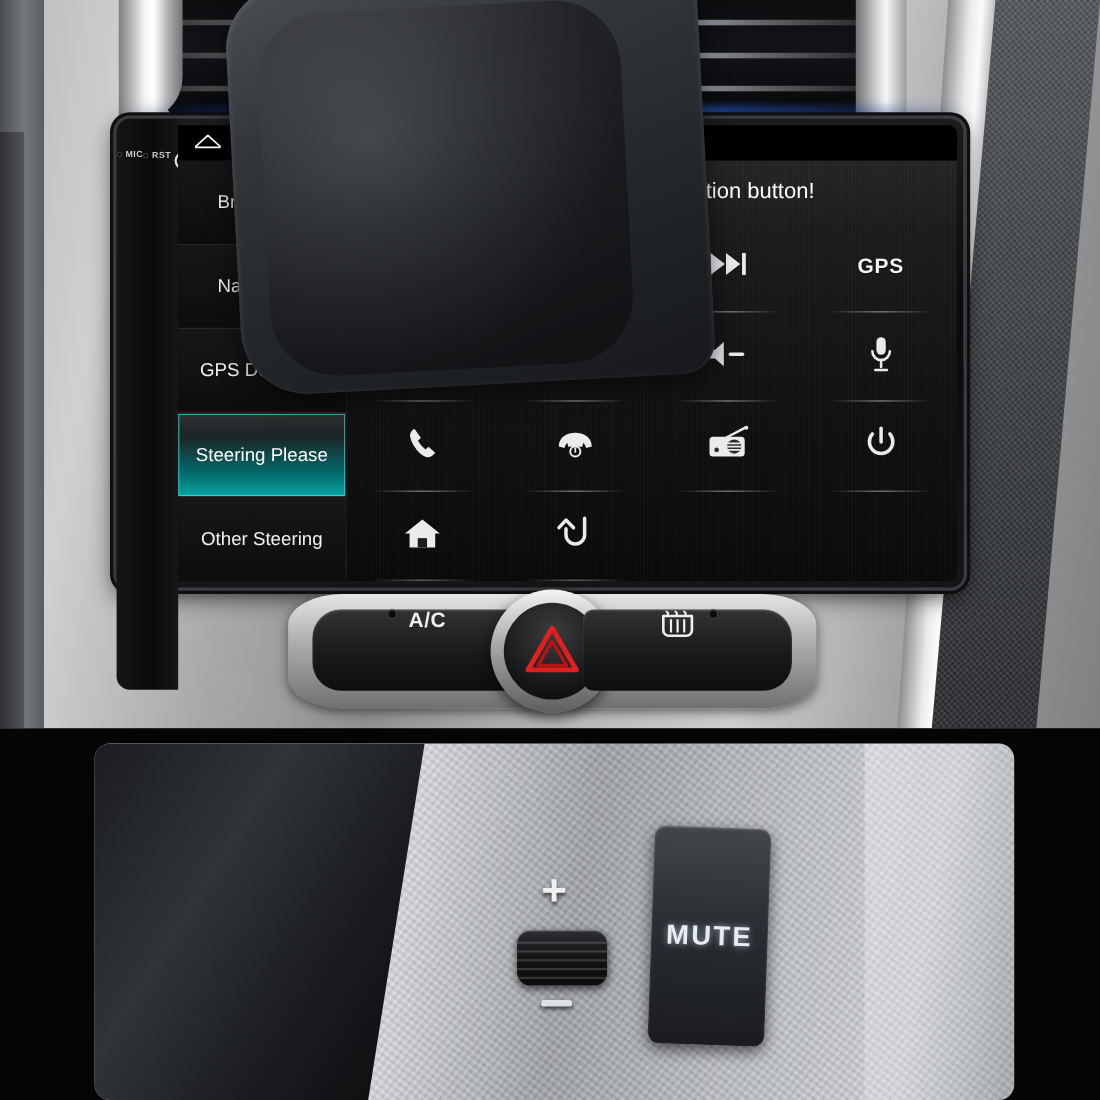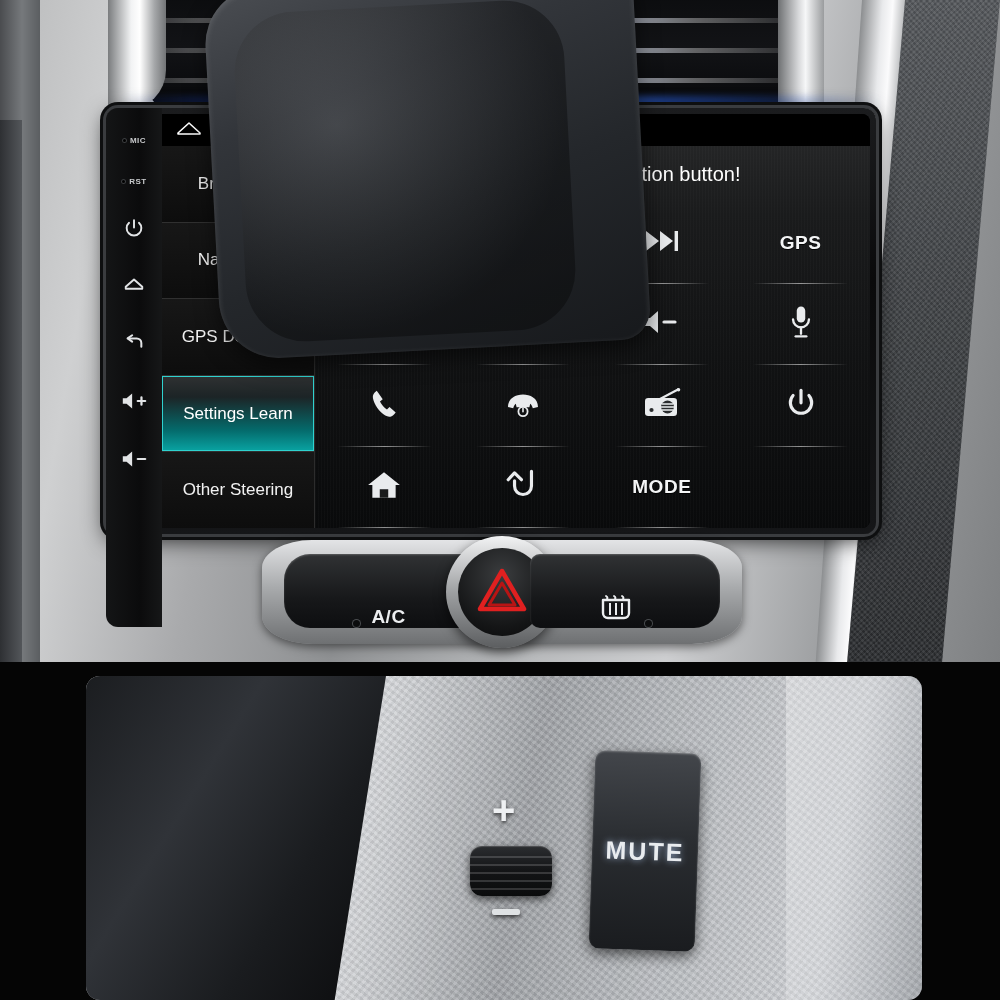--- a/index.html
+++ b/index.html
@@ -49,21 +49,21 @@
   
   .headunit{position:absolute;left:106px;top:108px;width:770px;height:426px;
     background:linear-gradient(180deg,#1b1c1e,#0a0a0b 40%,#151618);
     border-radius:12px;
     box-shadow:0 0 0 3px #3a3c3f, 0 0 0 6px #0e0f10, 0 6px 22px rgba(0,0,0,.8);}
 
   
   .keystrip{position:absolute;left:0;top:0;width:56px;height:519px;
     background:linear-gradient(90deg,#141516,#0b0b0c 60%,#161718);
     border-radius:12px 0 0 12px;
-    display:flex;flex-direction:column;align-items:flex-start;padding-top:12px;box-sizing:border-box;}
+    display:flex;flex-direction:row;align-items:flex-start;padding-top:12px;box-sizing:border-box;}
   .hw{color:#d9dbdd;display:flex;align-items:center;justify-content:center;width:100%;}
   .hw-lbl{font-size:8px;font-weight:bold;letter-spacing:.5px;color:#c8cacc;display:flex;align-items:center;gap:3px;}
   .hw-hole{width:5px;height:5px;border-radius:50%;background:#000;box-shadow:inset 0 0 0 1px #3c3e40;}
 
   
   .screen{position:absolute;left:56px;top:6px;width:708px;height:414px;background:#000;
     border-radius:0 8px 8px 0;overflow:hidden;}
 
   .statusbar{position:absolute;left:0;top:0;width:100%;height:32px;background:#000;
     display:flex;align-items:center;box-sizing:border-box;padding:0 14px;}
@@ -99,21 +99,21 @@
   .cell::after{content:"";position:absolute;left:16%;right:16%;bottom:0;height:1px;
     background:linear-gradient(90deg,rgba(255,255,255,0),rgba(255,255,255,.55),rgba(255,255,255,0));}
   .cell-txt{font-size:19px;font-weight:bold;letter-spacing:.6px;color:#f4f5f6;
     text-shadow:0 1px 0 rgba(0,0,0,.9);}
 
   
   .climate-trim{position:absolute;left:262px;top:540px;width:480px;height:104px;
     background:linear-gradient(180deg,#e3e4e6,#a9abad 45%,#6e7072 100%);
     border-radius:50px/28px;box-shadow:0 3px 10px rgba(0,0,0,.5);}
   .cbtn{position:absolute;top:14px;height:74px;background:linear-gradient(180deg,#303234,#17181a 60%,#0d0e10);
-    box-shadow:inset 0 1px 2px rgba(255,255,255,.22);display:flex;align-items:flex-end;justify-content:center;gap:10px;}
+    box-shadow:inset 0 1px 2px rgba(255,255,255,.22);display:flex;align-items:flex-start;justify-content:center;gap:10px;}
   .cbtn.left{left:22px;width:190px;border-radius:26px 10px 10px 26px;}
   .cbtn.right{right:22px;width:190px;border-radius:10px 26px 26px 10px;}
   .cbtn-label{color:#eceef0;font-size:19px;font-weight:bold;letter-spacing:.5px;}
   .cled{width:9px;height:9px;border-radius:50%;background:#0b0c0d;box-shadow:inset 0 0 0 1px #4a4d50;}
   .hazard{position:absolute;left:50%;top:-4px;transform:translateX(-50%);width:112px;height:112px;border-radius:50%;
     background:linear-gradient(180deg,#f2f3f4,#9ea0a2 50%,#5c5e60);
     display:flex;align-items:center;justify-content:center;box-shadow:0 4px 12px rgba(0,0,0,.6);}
   .hazard-inner{width:88px;height:88px;border-radius:50%;
     background:radial-gradient(circle at 50% 30%,#3a3c3e,#141516 70%,#09090a);
     display:flex;align-items:center;justify-content:center;}
@@ -265,21 +265,21 @@
             <div class="side-item">
               <span>Brightness</span>
               </div>
             <div class="side-item">
               <span>Navigation</span>
               </div>
             <div class="side-item">
               <span>GPS Detection</span>
               </div>
             <div class="side-item sel">
-              <span>Settings Learn</span>
+              <span>Steering Please</span>
               </div>
             <div class="side-item" style="border-bottom:none">
               <span>Other Steering</span>
               </div>
           </div>
 
           <div class="funcpanel">
 
             <div class="func-head">
               <div class="sync">
@@ -406,23 +406,20 @@
                   </svg>
                 </span>
               </div>
               <div class="cell">
                 <span>
                   <svg width="36" height="34" viewBox="0 0 34 32" fill="none" stroke="#e9ebed" stroke-width="3" stroke-linecap="round" stroke-linejoin="round">
                     <path d="M25 3 L25 17 a8 8 0 0 1-16 0 L9 12"></path>
                     <path d="M3 11 L9 4.5 L15.5 11"></path>
                   </svg>
                 </span>
-              </div>
-              <div class="cell">
-                <span class="cell-txt">MODE</span>
               </div>
 
             </div>
           </div>
         </div>
       </div>
     </div>
 
     <div class="climate-trim">
       <div class="cbtn left">

